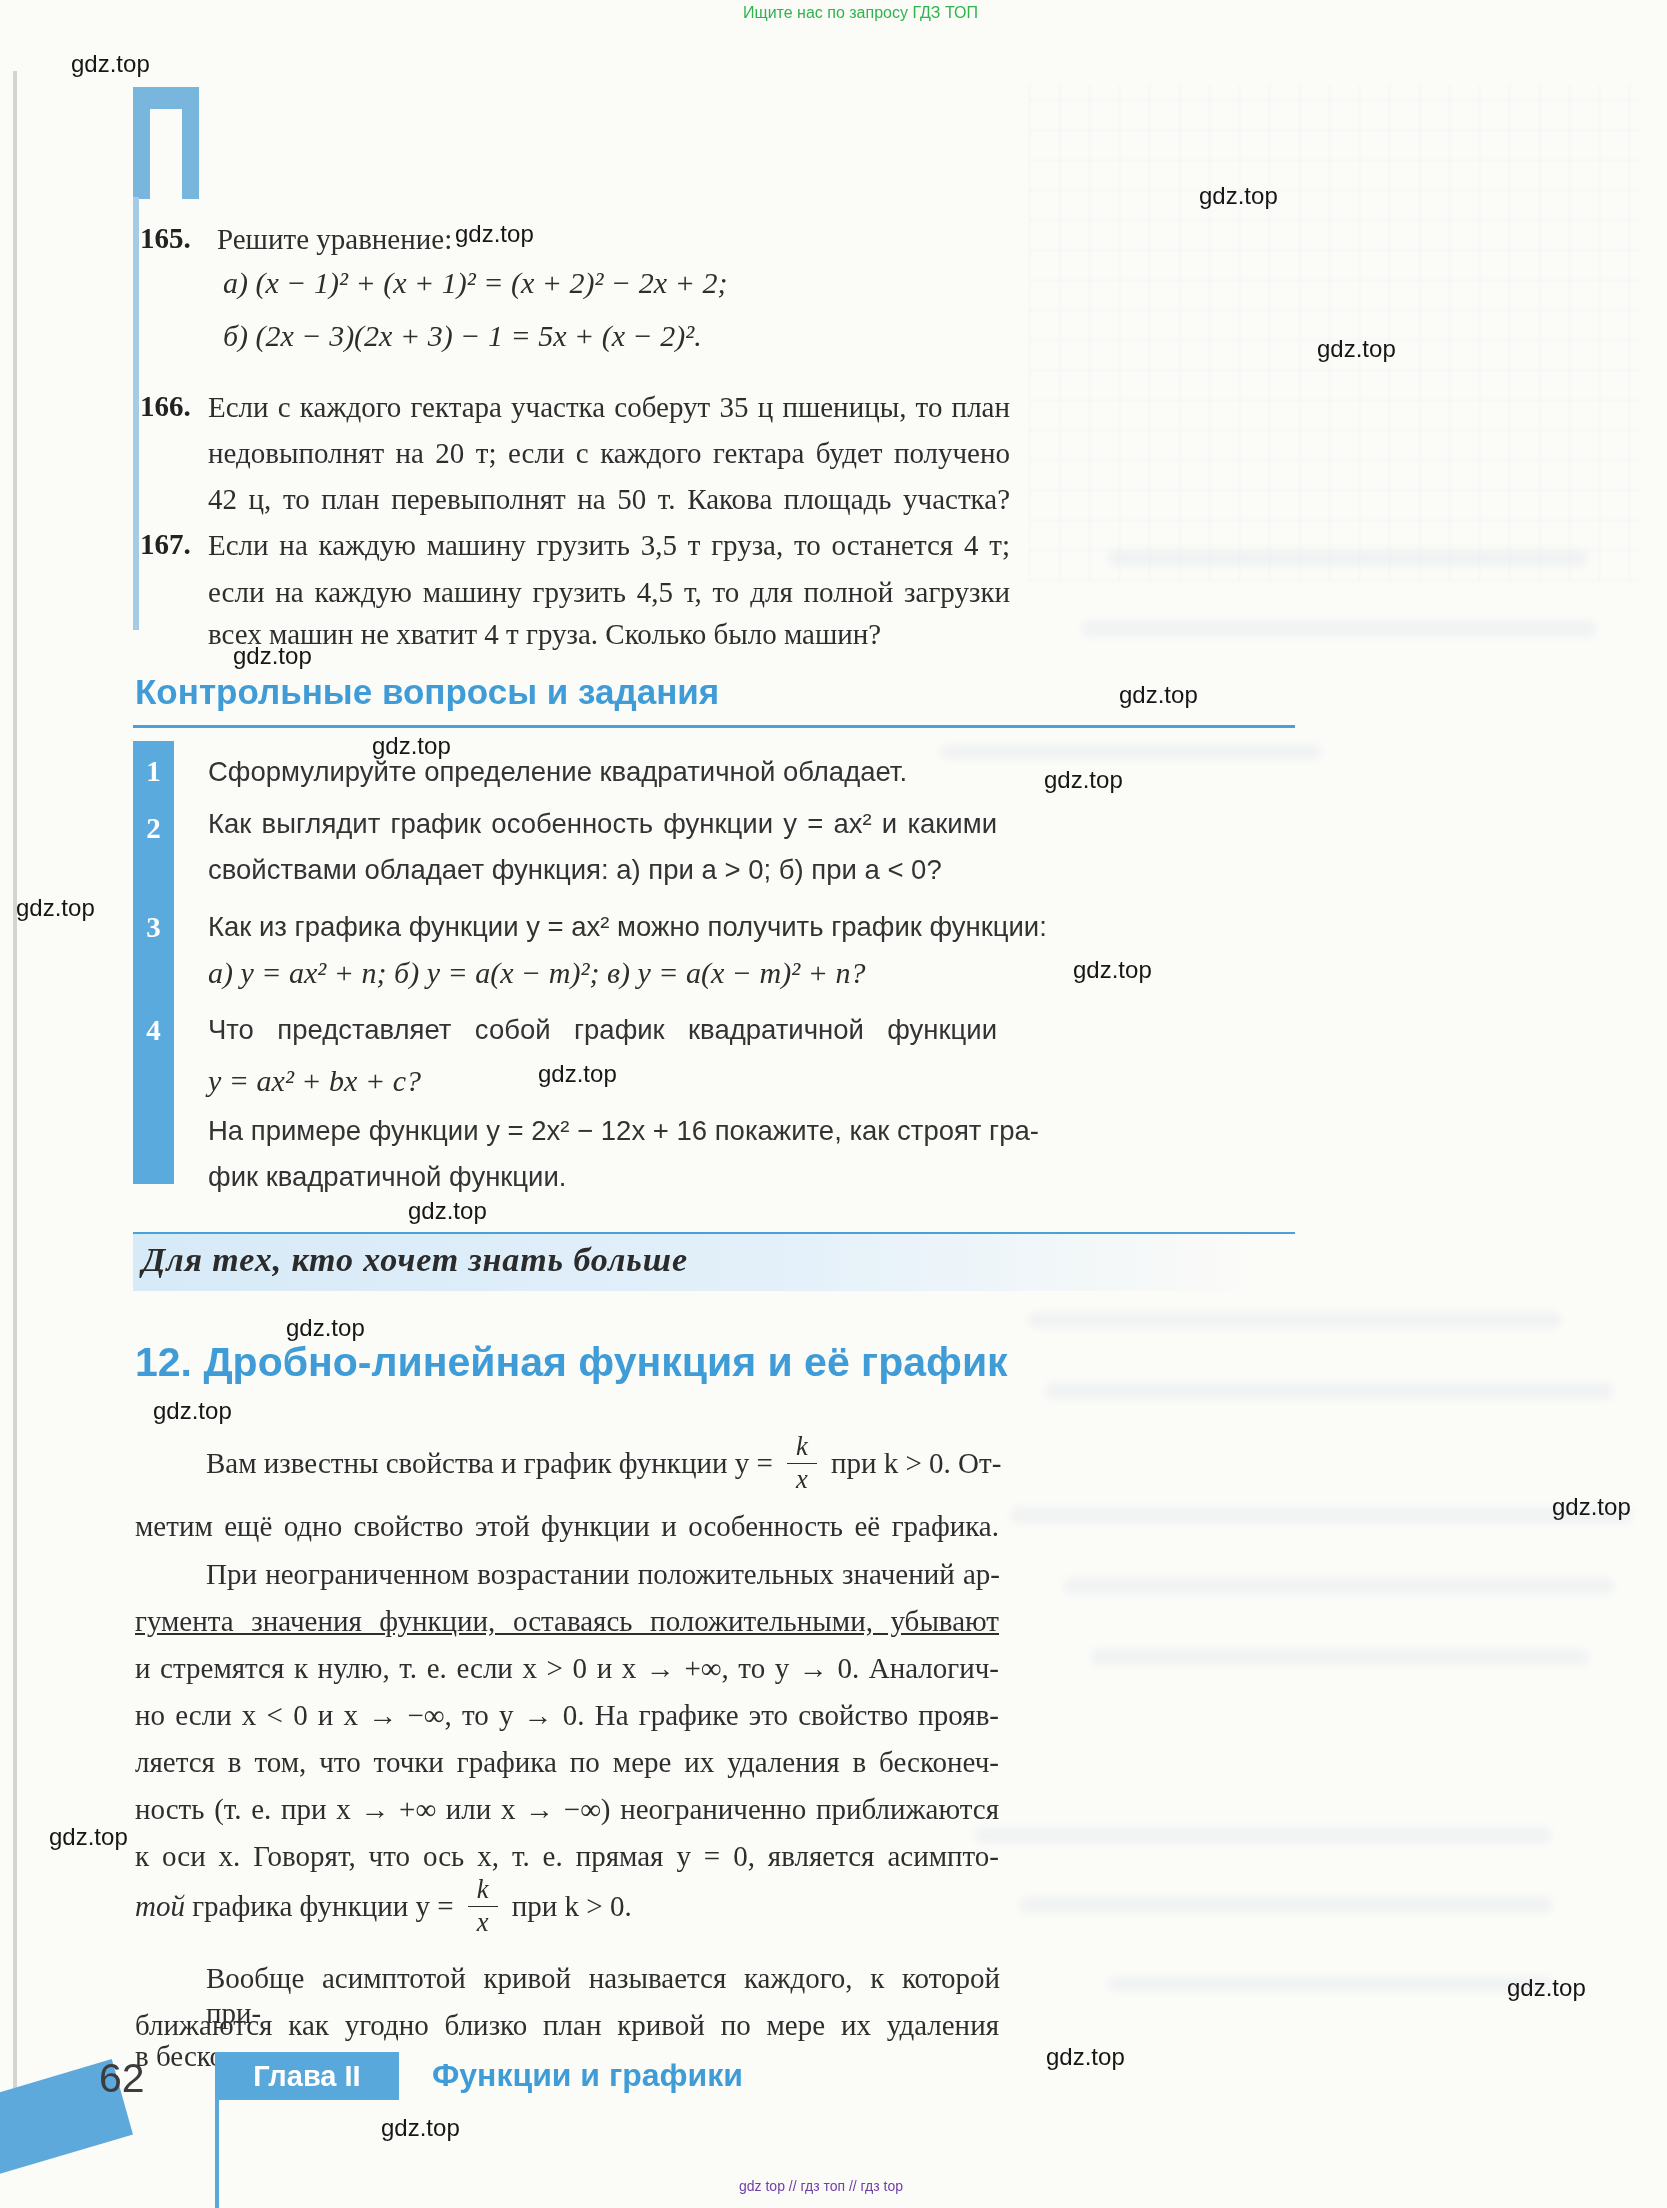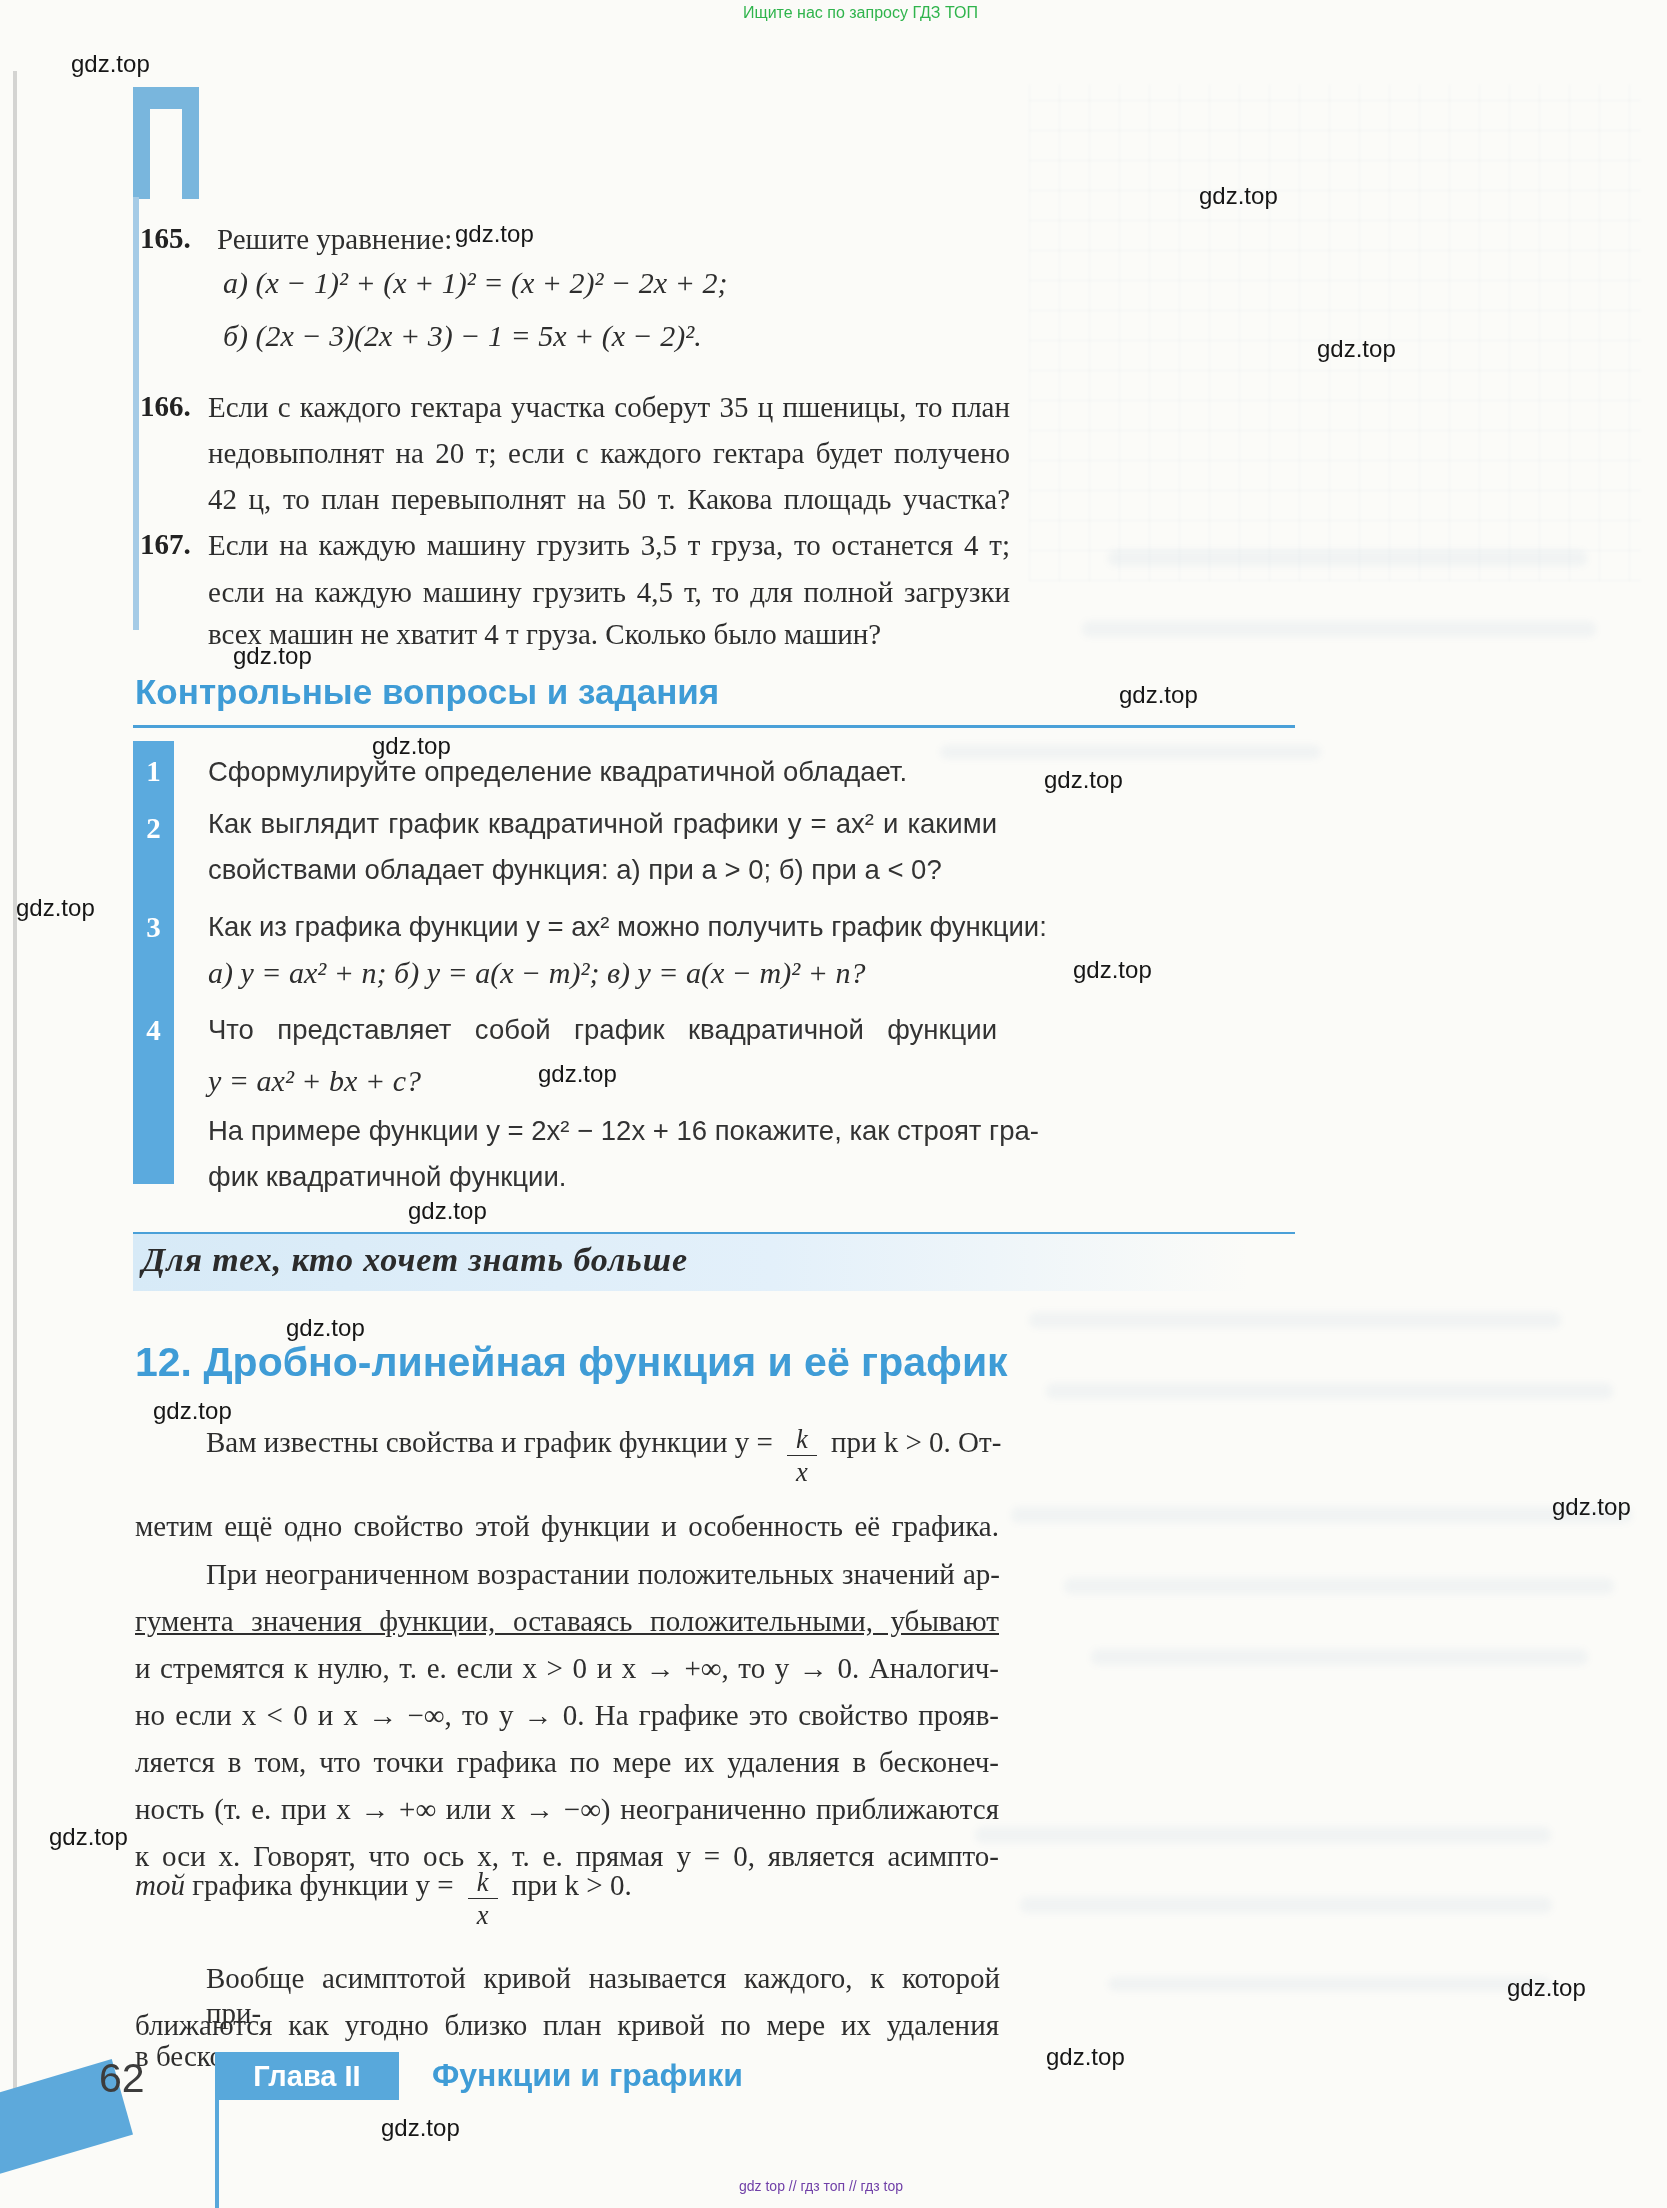--- a/index.html
+++ b/index.html
@@ -36,21 +36,21 @@
     white-space:nowrap;line-height:1.2;}
   
   .more-band{position:absolute;left:133px;top:1232px;width:1162px;height:57px;
     border-top:2.7px solid #4aa0d8;
     background:linear-gradient(90deg,#d7eaf7 0%,#e3f0fa 55%,rgba(250,250,248,0) 96%);}
   .more-text{position:absolute;left:142px;top:1241px;font-family:"Liberation Serif",serif;
     font-style:italic;font-weight:bold;font-size:34px;color:#2b2b2b;letter-spacing:0.9px;white-space:nowrap;}
   .sec-heading{position:absolute;left:135px;top:1339px;font-family:"Liberation Sans",sans-serif;
     font-weight:bold;font-size:41px;color:#3f9cd6;white-space:nowrap;}
   
-  .fracline{position:absolute;display:flex;align-items:flex-start;font-family:"Liberation Serif",serif;
+  .fracline{position:absolute;display:flex;align-items:center;font-family:"Liberation Serif",serif;
     font-size:29px;color:#2e2e2e;}
   .fracline .txt{white-space:pre;}
   .frac{display:inline-flex;flex-direction:column;align-items:center;font-style:italic;
     font-size:26.6px;margin:0 7px;}
   .frac .fn{display:block;padding:0 8.9px 2.7px;border-bottom:1.8px solid #2e2e2e;line-height:1;}
   .frac .fd{display:block;padding-top:2.7px;line-height:1;}
   .it{font-style:italic;}
   
   .corner-wedge{position:absolute;left:0;top:2059px;width:133px;height:151px;background:#5da9db;
     clip-path:polygon(0 22%, 84% 0, 100% 50%, 0 76%);}
@@ -132,21 +132,21 @@
 <div class="kv-heading">Контрольные вопросы и задания</div>
 <div class="kv-rule"></div>
 
 <div class="qbar"></div>
 <div class="qnum" style="top:755px;">1</div>
 <div class="qnum" style="top:812px;">2</div>
 <div class="qnum" style="top:911px;">3</div>
 <div class="qnum" style="top:1014px;">4</div>
 
 <div class="qline" style="left:208px;top:755px;">Сформулируйте определение квадратичной обладает.</div>
-<div class="qline jline w890" style="left:208px;top:807px;">Как выглядит график квадратичной графики y = ax² и какими</div>
+<div class="qline jline w890" style="left:208px;top:807px;">Как выглядит график особенность функции y = ax² и какими</div>
 <div class="qline" style="left:208px;top:853px;">свойствами обладает функция: а) при a &gt; 0; б) при a &lt; 0?</div>
 <div class="qline jline w890" style="left:208px;top:910px;">Как из графика функции y = ax² можно получить график функции:</div>
 <div class="mline" style="left:208px;top:956px;">а) y = ax² + n; б) y = a(x − m)²; в) y = a(x − m)² + n?</div>
 <div class="qline jline w890" style="left:208px;top:1013px;">Что представляет собой график квадратичной функции</div>
 <div class="mline" style="left:208px;top:1064px;">y = ax² + bx + c?</div>
 <div class="qline jline w890" style="left:208px;top:1114px;">На примере функции y = 2x² − 12x + 16 покажите, как строят гра-</div>
 <div class="qline" style="left:208px;top:1160px;">фик квадратичной функции.</div>
 
 <div class="more-band"></div>
 <div class="more-text">Для тех, кто хочет знать больше</div>

